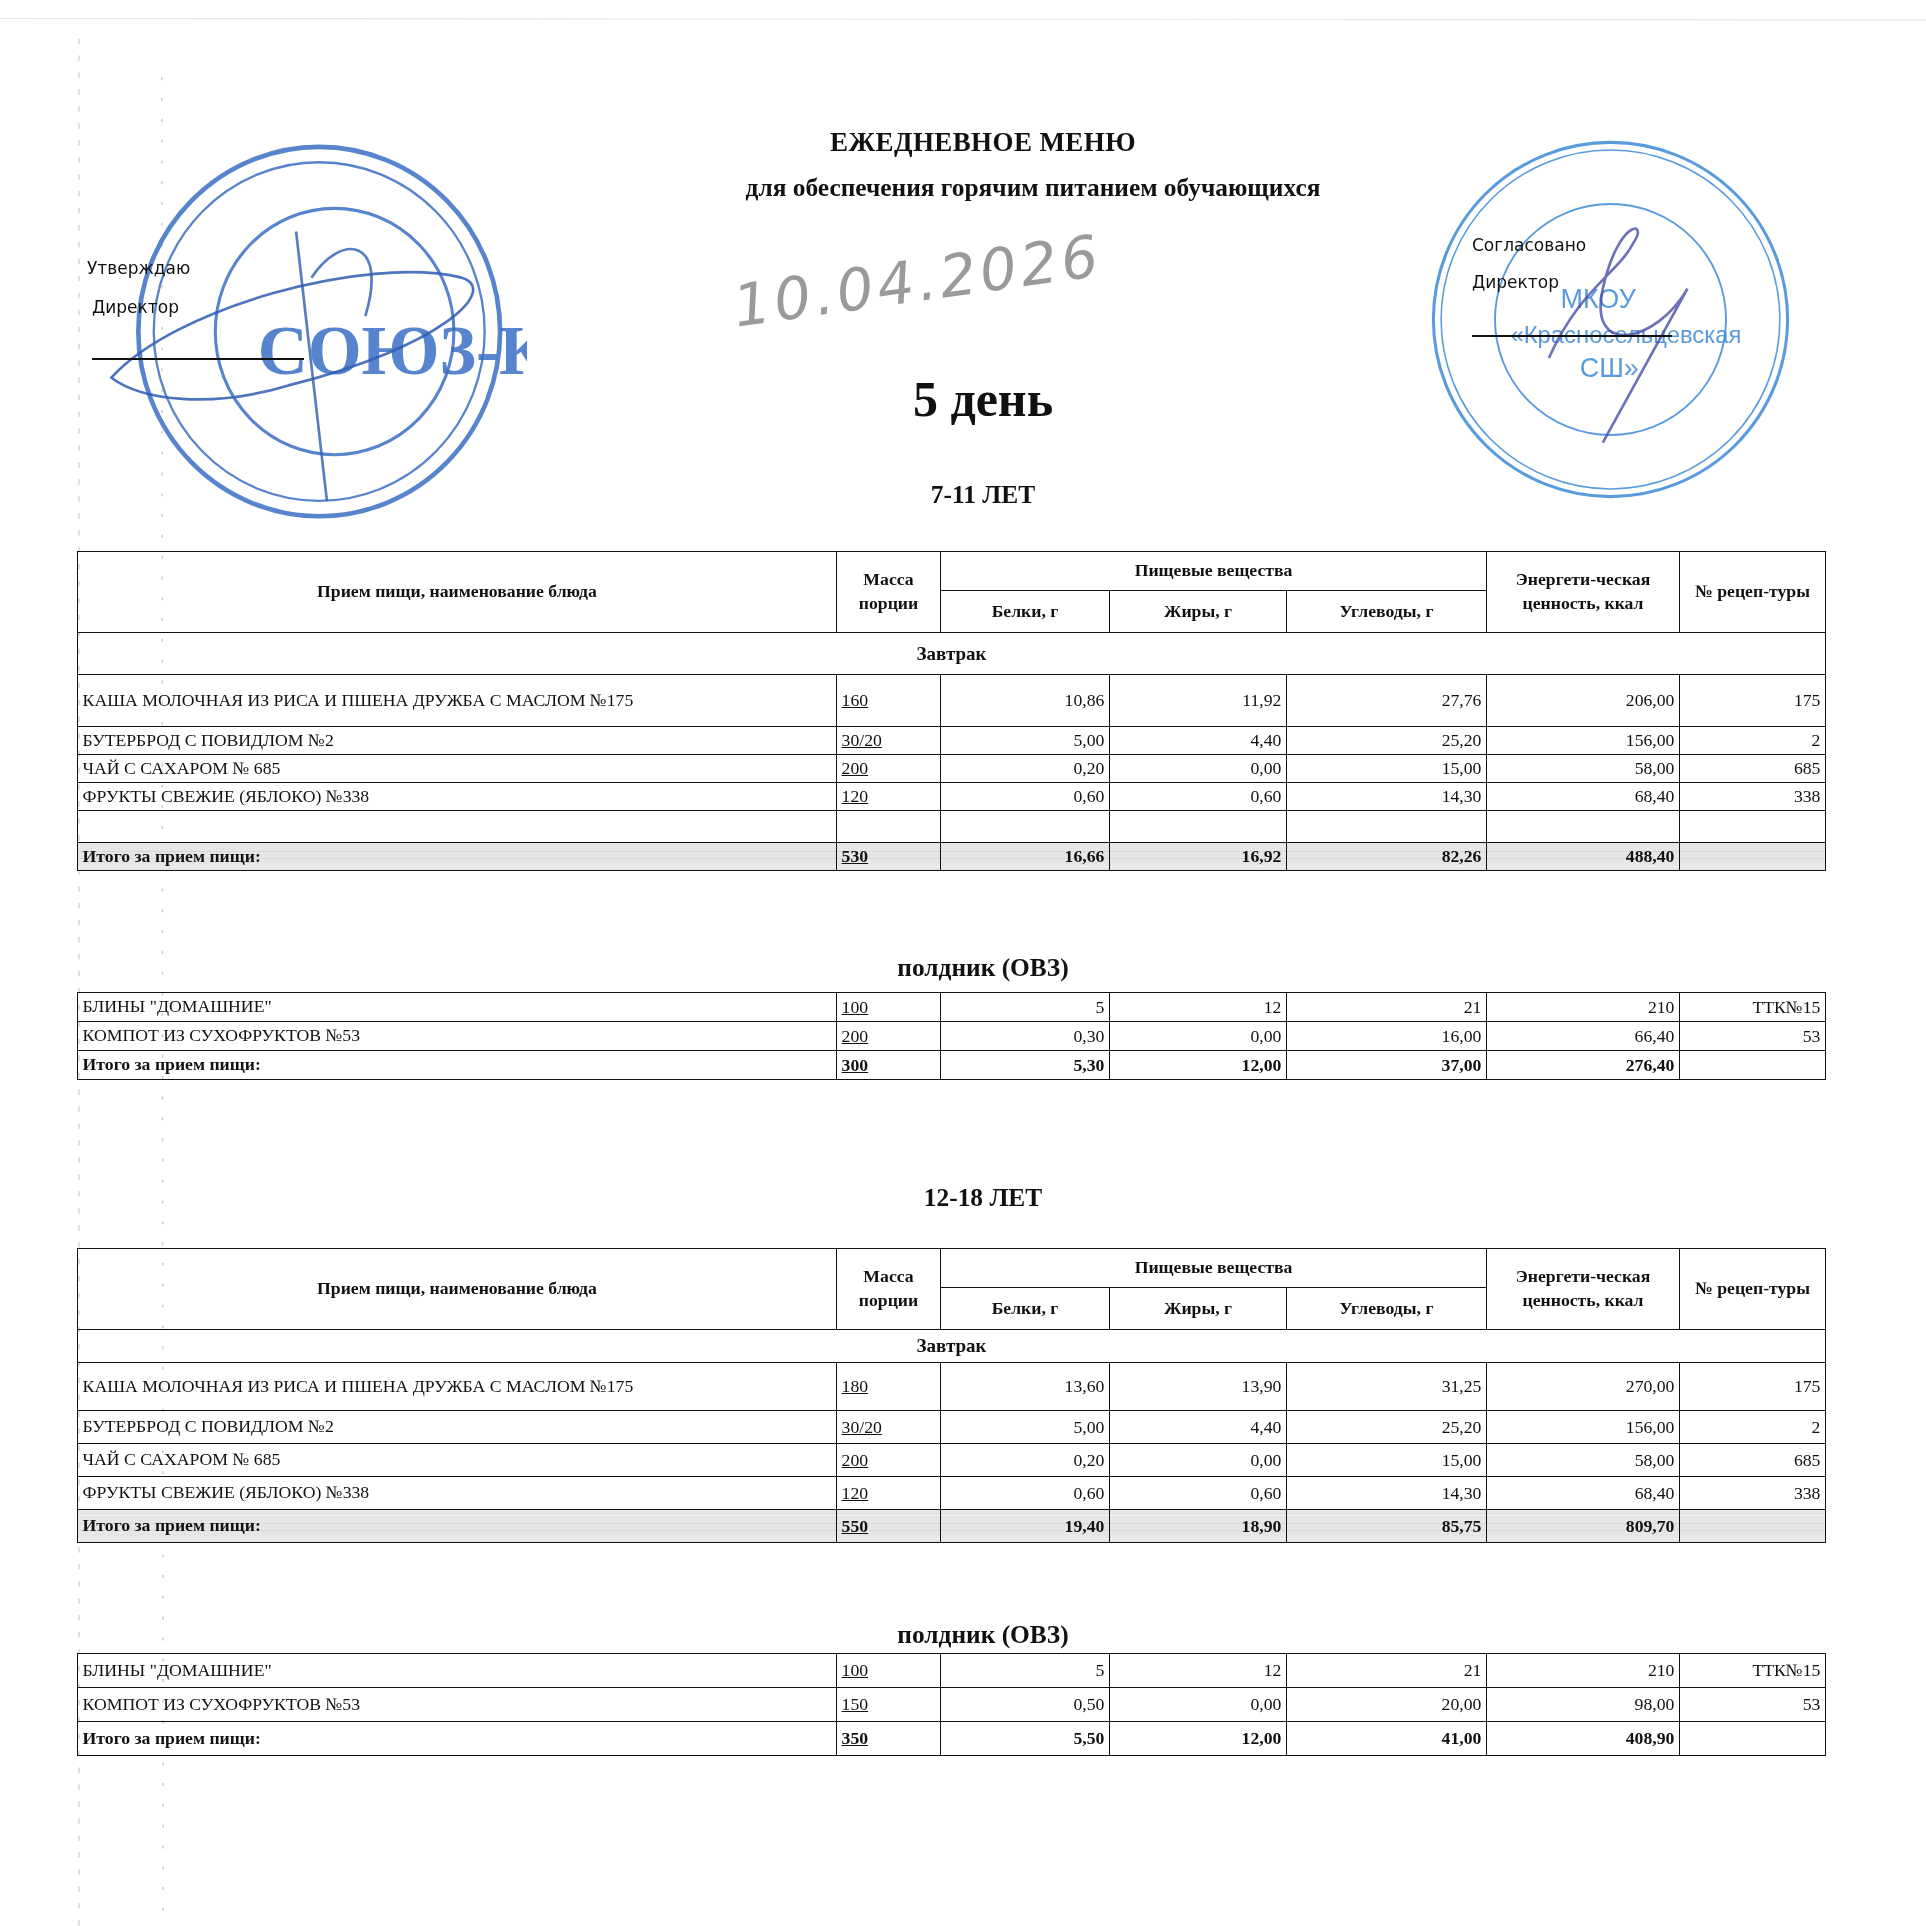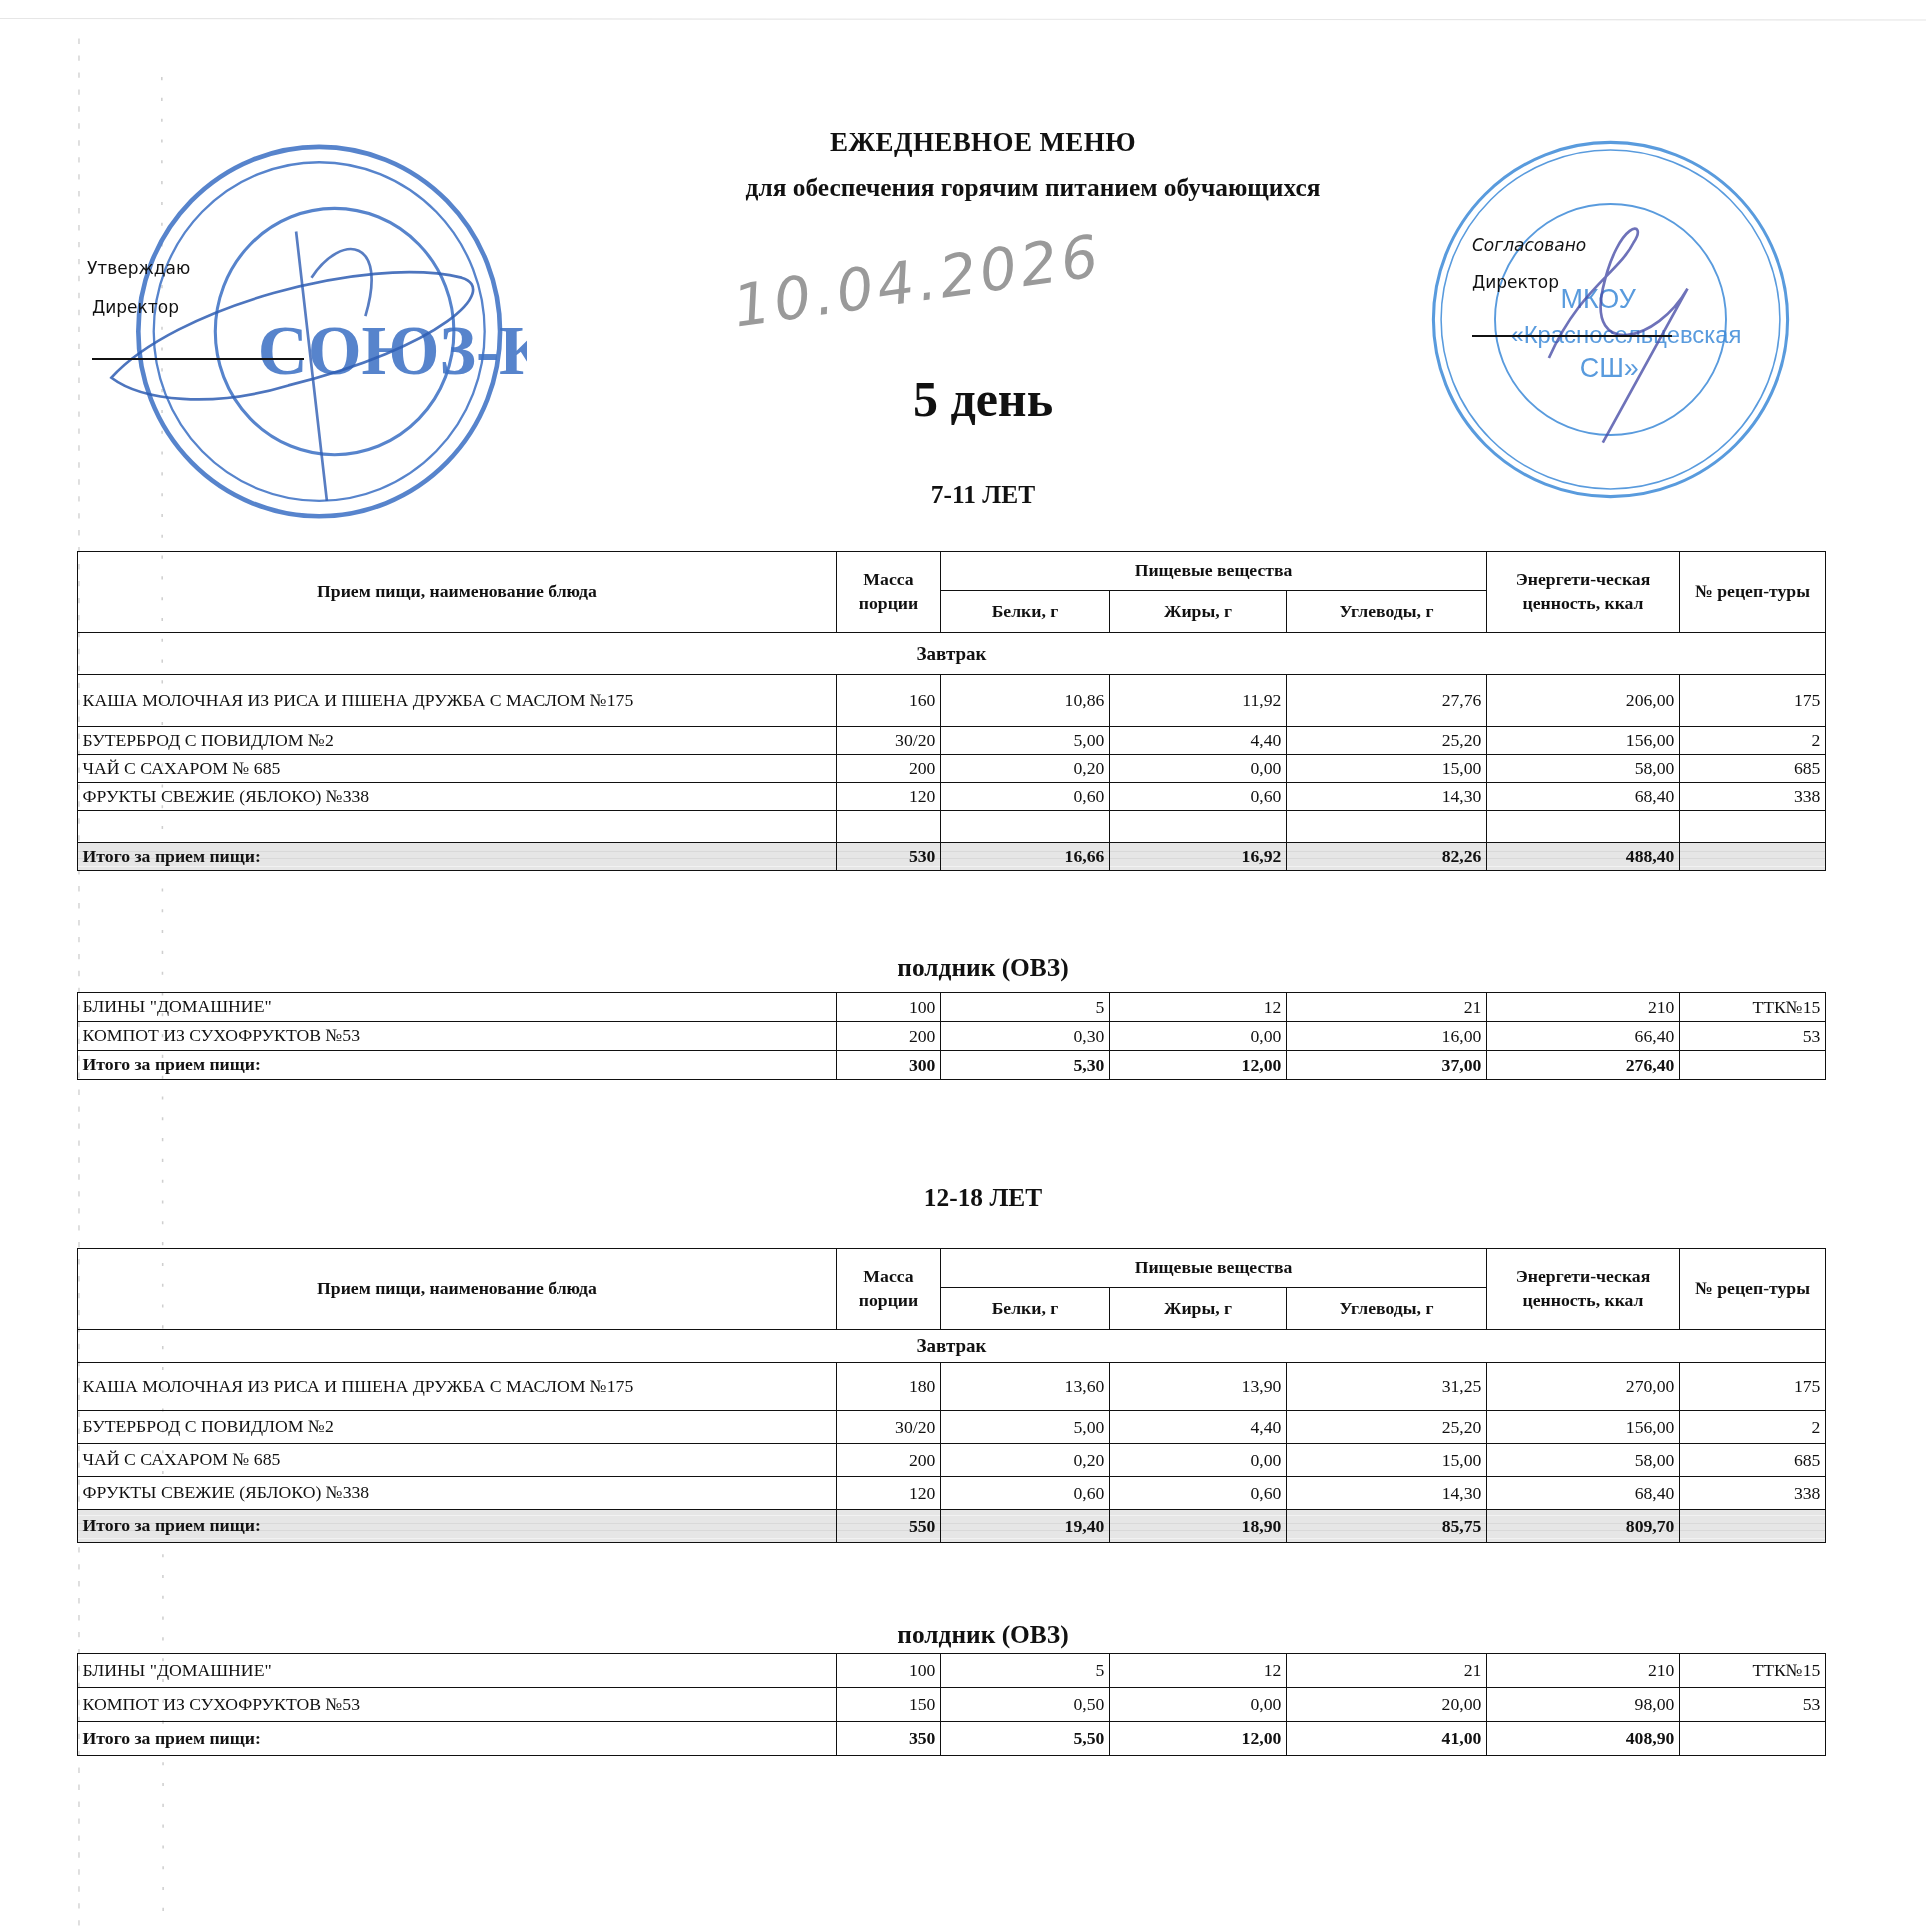--- a/index.html
+++ b/index.html
@@ -19,21 +19,21 @@
                font-size:58px; color:#9a9a9a; font-style:italic; transform:rotate(-8deg); letter-spacing:3.9px;
                font-weight:300; }
   .stamp { position:absolute; pointer-events:none; }
 
   table.menu { position:absolute; left:77px; width:1749px; border-collapse:collapse; table-layout:fixed;
                font-family:"Liberation Serif", serif; font-size:17.7px; }
   table.menu td, table.menu th { border:1.5px solid #111; padding:0 4.6px; }
   table.menu th { font-weight:bold; font-size:17.7px; text-align:center; line-height:1.35; }
   table.menu td.name { text-align:left; line-height:1.35; }
   table.menu td.num { text-align:right; }
-  table.menu td.ctr { text-align:right; }
+  table.menu td.ctr { text-align:left;text-decoration:underline; }
   table.menu td.recipe { text-align:right; }
   table.menu tr.section td { text-align:center; font-weight:bold; font-size:19px; border-left:1.5px solid #111; border-right:1.5px solid #111; }
   table.menu tr.total td { font-weight:bold; }
   table.menu tr.total.shaded td { background: repeating-linear-gradient(0deg, #d9d9d9 0 1.2px, #f2f2f2 1.2px 2.3px); }
   table.menu tr.empty td { height:31px; }
   .section-title { position:absolute; left:0; width:1966px; text-align:center; font-weight:bold; font-size:25.4px; }
 </style>
 </head>
 <body>
 
@@ -67,21 +67,21 @@
   <g fill="none" stroke="#3d8ad8" stroke-width="8" opacity="0.85">
     <circle cx="500" cy="500" r="460"></circle>
     <circle cx="500" cy="500" r="440" stroke-width="4"></circle>
     <circle cx="500" cy="500" r="300" stroke-width="5"></circle>
   </g>
   <text x="370" y="470" font-family="Liberation Sans, sans-serif" font-size="70" fill="#3d8ad8" opacity="0.85">МКОУ</text>
   <text x="240" y="560" font-family="Liberation Sans, sans-serif" font-size="62" fill="#3d8ad8" opacity="0.85">«Красносельцевская</text>
   <text x="420" y="650" font-family="Liberation Sans, sans-serif" font-size="70" fill="#3d8ad8" opacity="0.85">СШ»</text>
   <path d="M340 600 C 420 420, 520 380, 560 300 C 600 240, 520 240, 480 420 C 440 600, 620 560, 700 420 L 480 820" fill="none" stroke="#4a4fa8" stroke-width="7" opacity="0.8"></path>
 </svg>
-<div class="sig" style="left:1472px;top:235px;font-style:italic;">Согласовано</div>
+<div class="sig" style="left:1472px;top:235px;">Согласовано</div>
 <div class="sig" style="left:1472px;top:272px;">Директор</div>
 <div class="sig-line" style="left:1472px;top:335px;width:200px;"></div>
 
 <div id="age1" class="title age-title">7-11 ЛЕТ</div>
 
 <table class="menu" style="top:551px;">
   <colgroup>
     <col style="width:759px">
       <col style="width:104px">
       <col style="width:169px">

